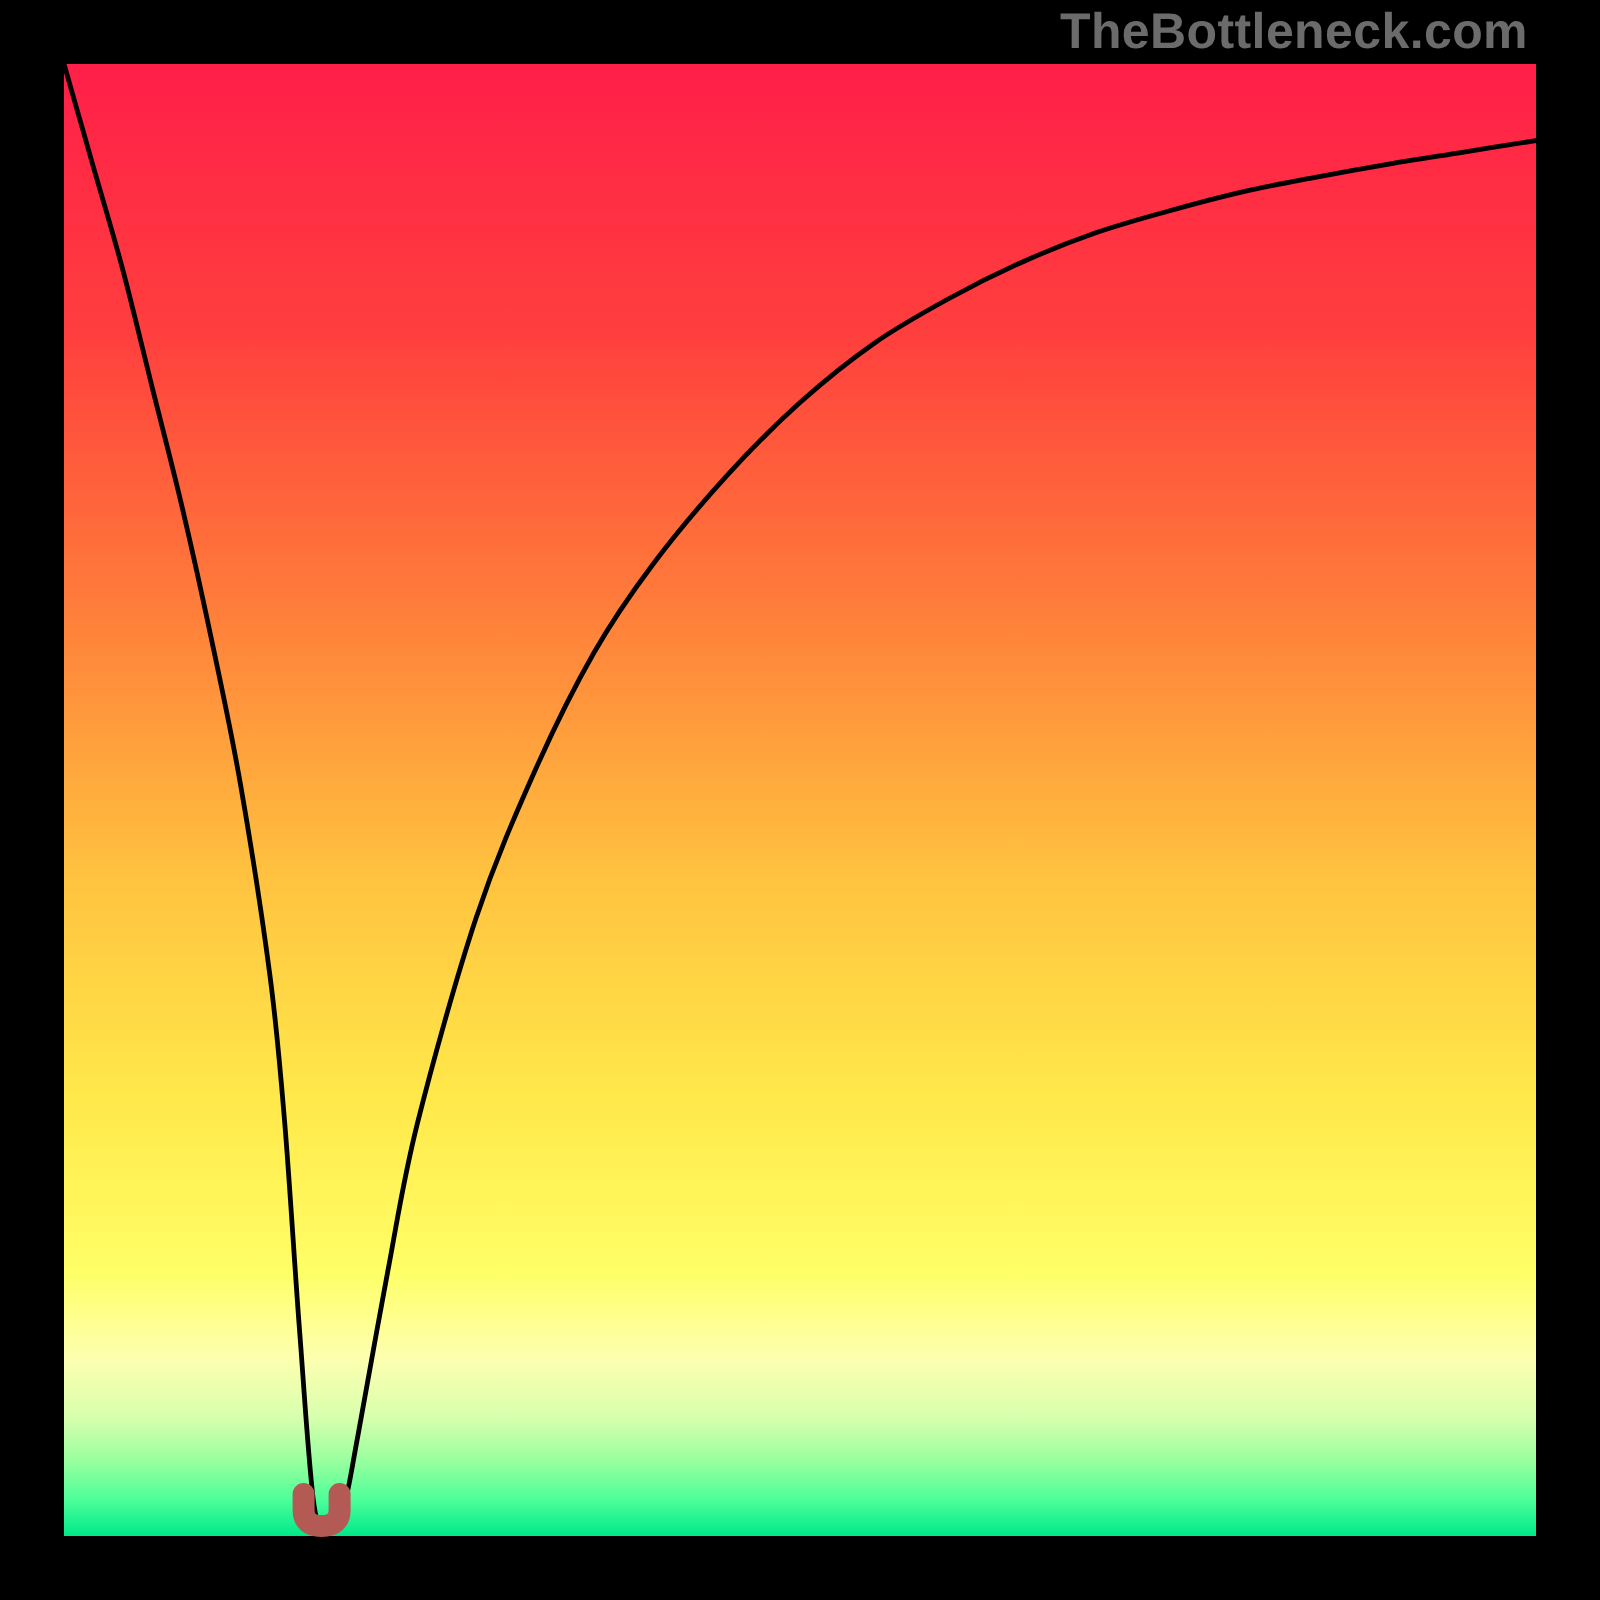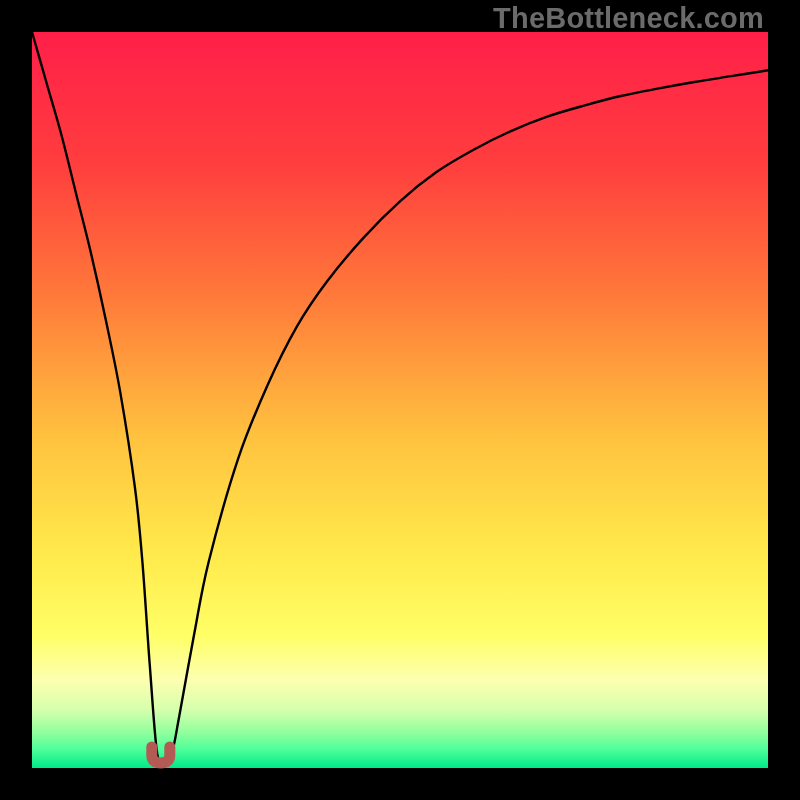--- a/index.html
+++ b/index.html
@@ -30,21 +30,21 @@
     left: 0;
     top: 0;
     width: 736px;
     height: 736px;
   }
   .watermark {
     position: absolute;
     top: 2px;
     right: 36px;
     font-family: Arial, Helvetica, sans-serif;
-    font-size: 29px;
+    font-size: 25px;
     font-weight: 600;
     color: #6b6b6b;
     letter-spacing: 0.2px;
     user-select: none;
   }
   svg.curve {
     position: absolute;
     left: 0;
     top: 0;
     width: 736px;

